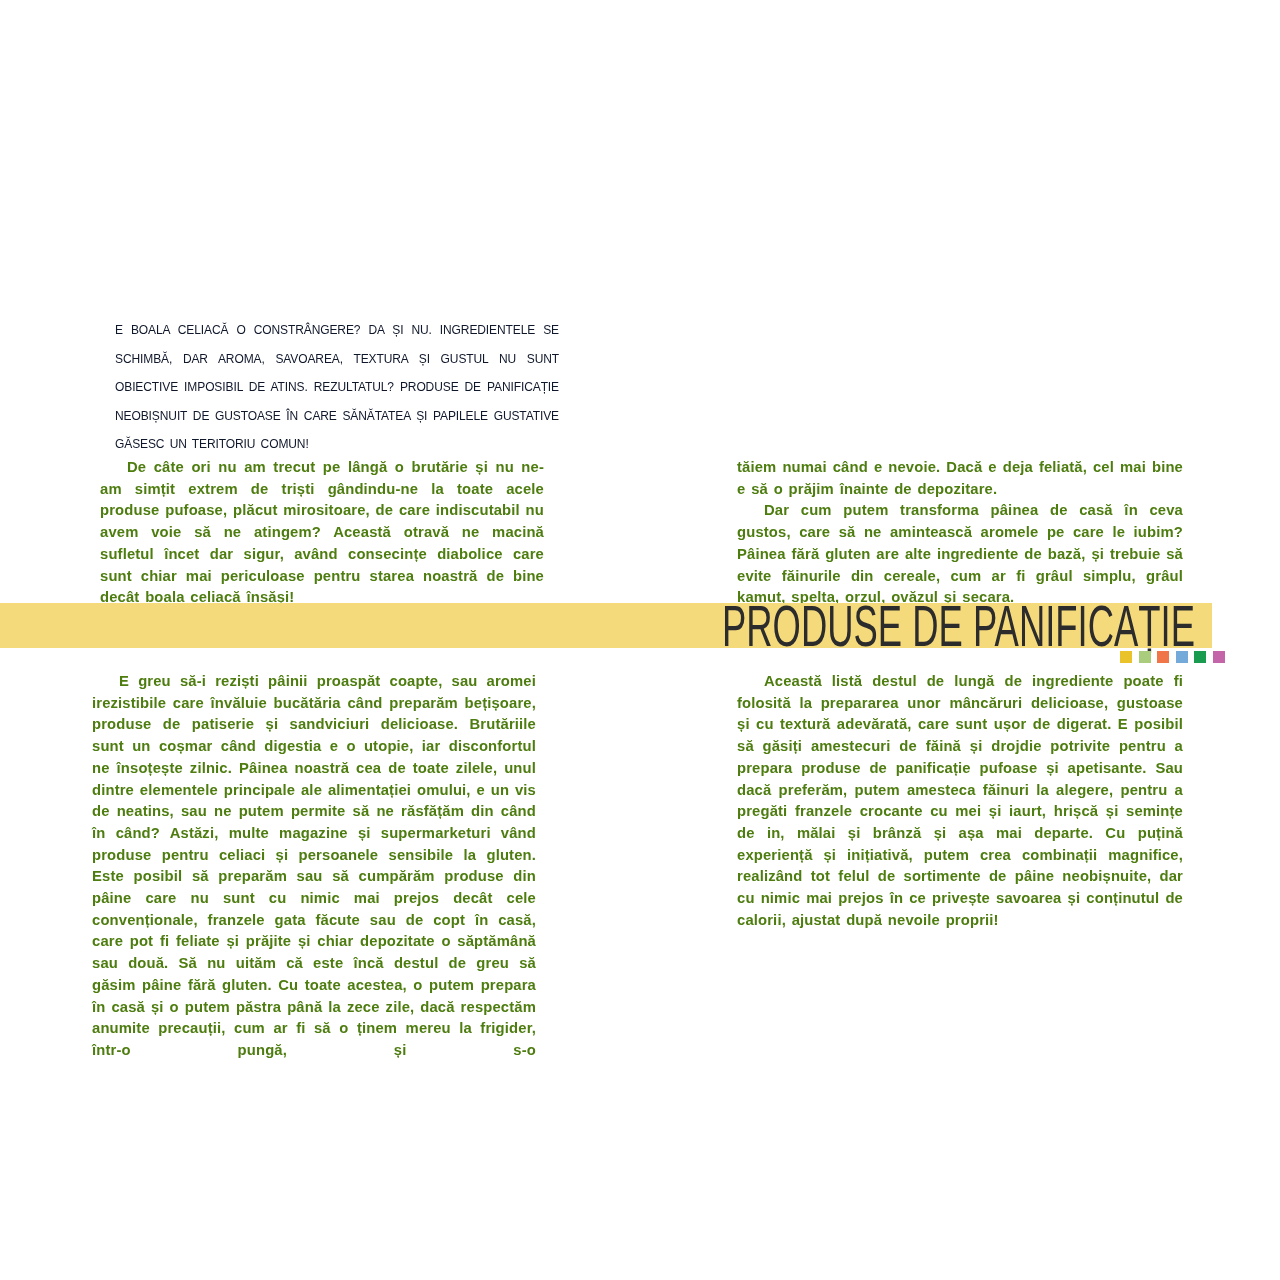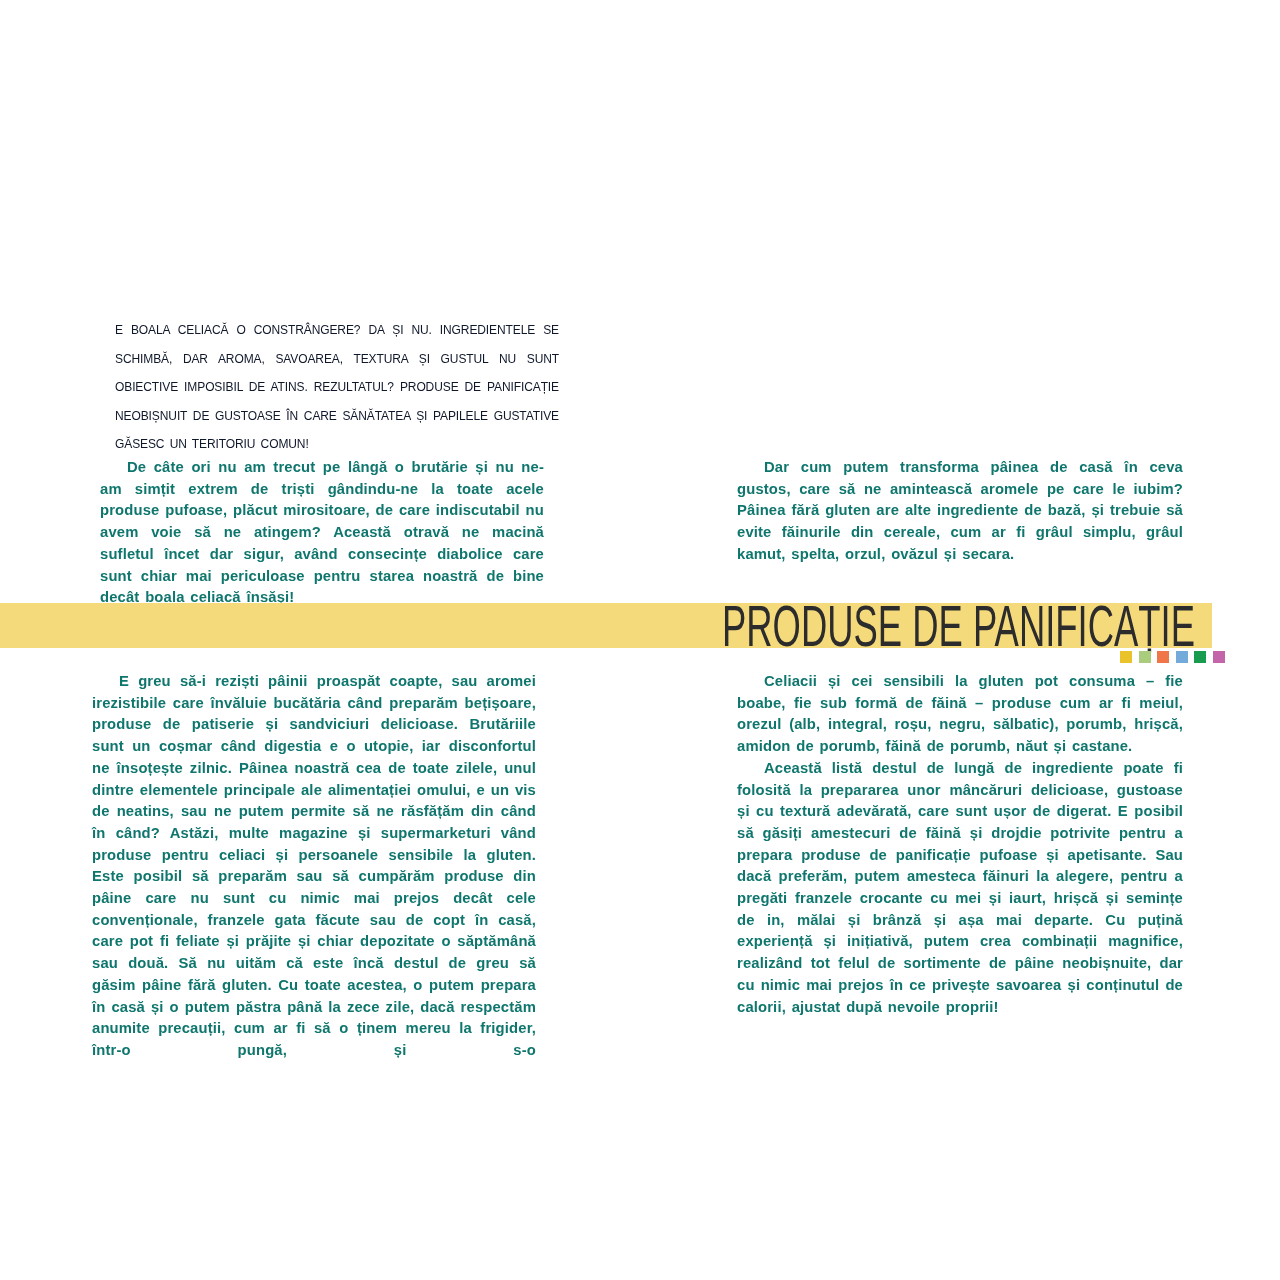--- a/index.html
+++ b/index.html
@@ -20,21 +20,21 @@
     letter-spacing: -0.1px; word-spacing: 2px;
     text-align: justify; text-transform: uppercase;
     margin: 16px;
   }
 
   
   .body-col { width: 444px; }
   .body-col p {
     margin: 0;
     font-size: 14.8px; line-height: 21.7px;
-    font-weight: 700; color: #0f766e;
+    font-weight: 700; color: #4d7c0f;
     letter-spacing: 0.15px; word-spacing: 1.5px;
     text-align: justify;
   }
   .body-col p.indent { text-indent: 27px; }
   .body-col p.just-last { text-align-last: justify; }
 
   .col-left-top    { left: 100px; top: 457px; }
   .col-right-top   { left: 737px; top: 457px; width: 446px; }
   .col-left-bottom { left: 92px; top: 671px; }
   .col-right-bottom{ left: 737px; top: 671px; width: 446px; }
@@ -66,20 +66,21 @@
 
 <div>
 
   <p class="abs intro">E boala celiacă o constrângere? Da și nu. Ingredientele se schimbă, dar aroma, savoarea, textura și gustul nu sunt obiective imposibil de atins. Rezultatul? Produse de panificație neobișnuit de gustoase în care sănătatea și papilele gustative găsesc un teritoriu comun!</p>
 
   <div class="abs body-col col-left-top">
     <p class="indent">De câte ori nu am trecut pe lângă o brutărie și nu ne-am simțit extrem de triști gândindu-ne la toate acele produse pufoase, plăcut mirositoare, de care indiscutabil nu avem voie să ne atingem? Această otravă ne macină sufletul încet dar sigur, având consecințe diabolice care sunt chiar mai periculoase pentru starea noastră de bine decât boala celiacă însăși!</p>
   </div>
 
   <div class="abs body-col col-right-top">
+    <p>tăiem numai când e nevoie. Dacă e deja feliată, cel mai bine e să o prăjim înainte de depozitare.</p>
     <p class="indent">Dar cum putem transforma pâinea de casă în ceva gustos, care să ne amintească aromele pe care le iubim? Pâinea fără gluten are alte ingrediente de bază, și trebuie să evite făinurile din cereale, cum ar fi grâul simplu, grâul kamut, spelta, orzul, ovăzul și secara.</p>
   </div>
 
   <div class="abs band" style="background: rgb(245, 218, 124);"></div>
 
   <svg class="title-svg">
     <text x="500" y="43" text-anchor="end" textLength="473" lengthAdjust="spacingAndGlyphs" fill="#2c2c2c">PRODUSE DE PANIFICAȚIE</text>
   </svg>
 
   <div class="abs squares">
@@ -89,17 +90,16 @@
       <span class="sq" style="background: rgb(116, 170, 217);"></span>
       <span class="sq" style="background: rgb(25, 156, 79);"></span>
       <span class="sq" style="background: rgb(196, 100, 169);"></span>
     </div>
 
   <div class="abs body-col col-left-bottom">
     <p class="indent just-last">E greu să-i reziști pâinii proaspăt coapte, sau aromei irezistibile care învăluie bucătăria când preparăm bețișoare, produse de patiserie și sandviciuri delicioase. Brutăriile sunt un coșmar când digestia e o utopie, iar disconfortul ne însoțește zilnic. Pâinea noastră cea de toate zilele, unul dintre elementele principale ale alimentației omului, e un vis de neatins, sau ne putem permite să ne răsfățăm din când în când? Astăzi, multe magazine și supermarketuri vând produse pentru celiaci și persoanele sensibile la gluten. Este posibil să preparăm sau să cumpărăm produse din pâine care nu sunt cu nimic mai prejos decât cele convenționale, franzele gata făcute sau de copt în casă, care pot fi feliate și prăjite și chiar depozitate o săptămână sau două. Să nu uităm că este încă destul de greu să găsim pâine fără gluten. Cu toate acestea, o putem prepara în casă și o putem păstra până la zece zile, dacă respectăm anumite precauții, cum ar fi să o ținem mereu la frigider, într-o pungă, și s-o</p>
   </div>
 
   <div class="abs body-col col-right-bottom">
-    <p class="indent">Celiacii și cei sensibili la gluten pot consuma – fie boabe, fie sub formă de făină – produse cum ar fi meiul, orezul (alb, integral, roșu, negru, sălbatic), porumb, hrișcă, amidon de porumb, făină de porumb, năut și castane.</p>
     <p class="indent">Această listă destul de lungă de ingrediente poate fi folosită la prepararea unor mâncăruri delicioase, gustoase și cu textură adevărată, care sunt ușor de digerat. E posibil să găsiți amestecuri de făină și drojdie potrivite pentru a prepara produse de panificație pufoase și apetisante. Sau dacă preferăm, putem amesteca făinuri la alegere, pentru a pregăti franzele crocante cu mei și iaurt, hrișcă și semințe de in, mălai și brânză și așa mai departe. Cu puțină experiență și inițiativă, putem crea combinații magnifice, realizând tot felul de sortimente de pâine neobișnuite, dar cu nimic mai prejos în ce privește savoarea și conținutul de calorii, ajustat după nevoile proprii!</p>
   </div>
 
 </div>
 
 </body></html>

